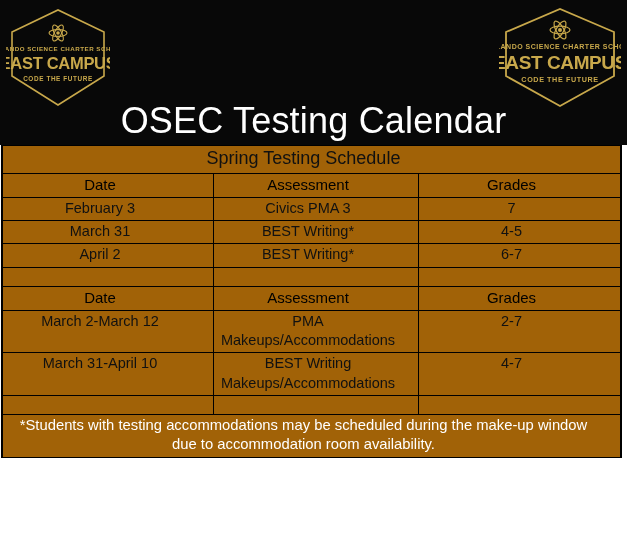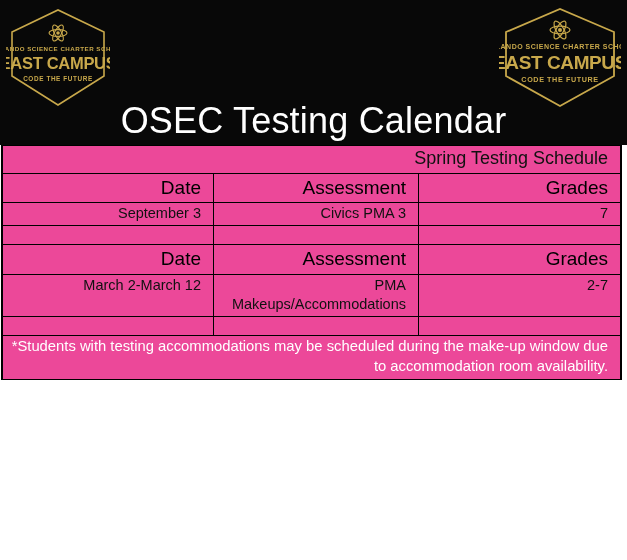--- a/index.html
+++ b/index.html
@@ -65,45 +65,45 @@
 
   table.grid {
     border-collapse: collapse;
     width: 100%;
     table-layout: fixed;
     font-size: 14.5px;
     color: #111111;
   }
   table.grid td, table.grid th {
     border: 1px solid #000000;
-    padding: 1px 12px 2px 4px;
+    padding: 1px 20px 2px 4px;
     vertical-align: top;
-    text-align: right;
+    text-align: center;
     font-weight: 400;
     line-height: 1.33;
-    background: #ec4899;
+    background: #a16207;
     height: 19px;
     box-sizing: border-box;
   }
   col.c-date  { width: 211px; }
   col.c-assess{ width: 205px; }
   col.c-grade { width: auto; }
 
   td.title-band {
     background: #F1EFDD;
     text-align: center;
     font-size: 18px;
     padding: 4px 4px 5px 4px;
     color: #111111;
   }
   th.col-head {
     background: #E7E7E7;
     text-align: center;
     font-weight: bold;
-    font-size: 19px;
+    font-size: 15px;
     padding: 2px 4px 3px 4px;
     color: #000000;
   }
   td.spacer { height: 21px; }
   td.two-line { padding-bottom: 3px; }
 
   td.note-gray {
     background: #E7E7E7;
     font-size: 14.8px;
     line-height: 1.36;
@@ -179,41 +179,56 @@
           <td class="title-band" colspan="3">Spring Testing Schedule</td>
         </tr>
 
         <tr>
           <th class="col-head">Date</th>
           <th class="col-head">Assessment</th>
           <th class="col-head">Grades</th>
         </tr>
 
         <tr>
-          <td>September 3</td>
+          <td>February 3</td>
           <td>Civics PMA 3</td>
           <td>7</td>
+        </tr>
+        <tr>
+          <td>March 31</td>
+          <td>BEST Writing*</td>
+          <td>4-5</td>
+        </tr>
+        <tr>
+          <td>April 2</td>
+          <td>BEST Writing*</td>
+          <td>6-7</td>
         </tr>
 
         <tr>
           <td class="spacer"></td>
           <td class="spacer"></td>
           <td class="spacer"></td>
         </tr>
 
         <tr>
           <th class="col-head">Date</th>
           <th class="col-head">Assessment</th>
           <th class="col-head">Grades</th>
         </tr>
 
         <tr>
           <td class="two-line">March 2-March 12</td>
           <td class="two-line">PMA Makeups/Accommodations</td>
           <td class="two-line">2-7</td>
+        </tr>
+        <tr>
+          <td class="two-line">March 31-April 10</td>
+          <td class="two-line">BEST Writing Makeups/Accommodations</td>
+          <td class="two-line">4-7</td>
         </tr>
 
         <tr>
           <td class="spacer"></td>
           <td class="spacer"></td>
           <td class="spacer"></td>
         </tr>
 
 
         <tr>

